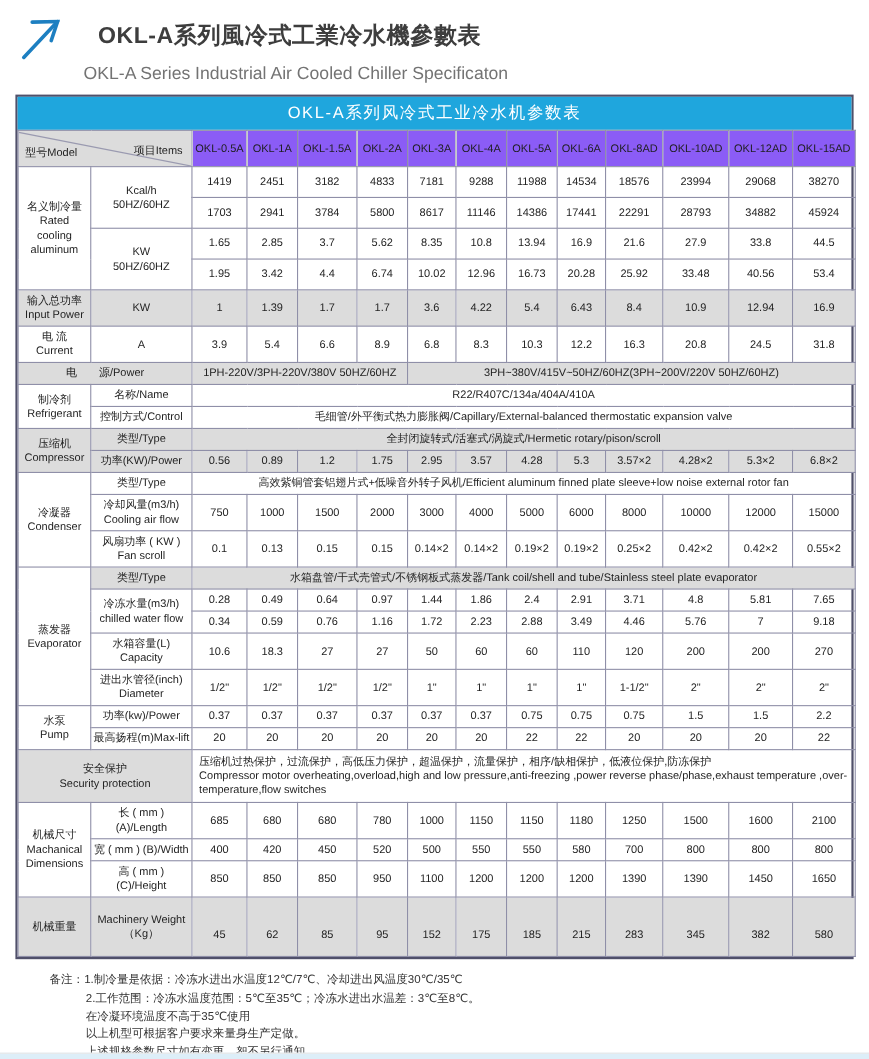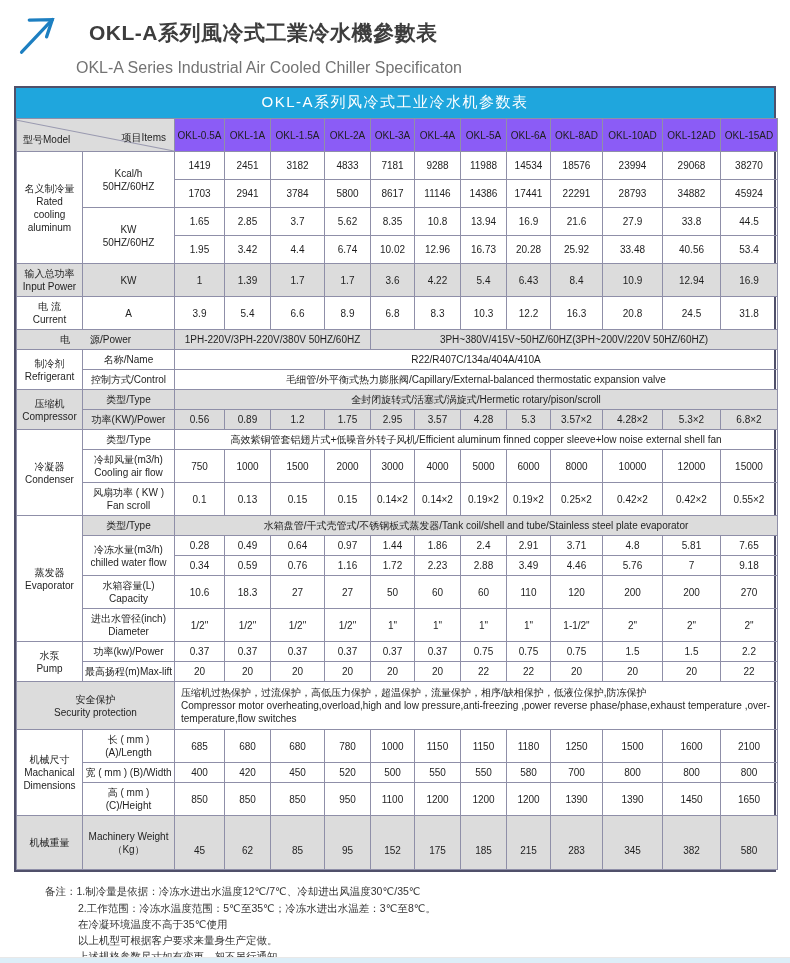--- a/index.html
+++ b/index.html
@@ -226,21 +226,21 @@
           <td>5.3</td>
           <td>3.57×2</td>
           <td>4.28×2</td>
           <td>5.3×2</td>
           <td>6.8×2</td>
         </tr>
         <tr>
           <th rowspan="3">冷凝器
 Condenser</th>
           <th>类型/Type</th>
-          <td colspan="12">高效紫铜管套铝翅片式+低噪音外转子风机/Efficient aluminum finned copper sleeve+low noise external shell fan</td>
+          <td colspan="12">高效紫铜管套铝翅片式+低噪音外转子风机/Efficient aluminum finned plate sleeve+low noise external rotor fan</td>
         </tr>
         <tr>
           <th>冷却风量(m3/h)
 Cooling air flow</th>
           <td>750</td>
           <td>1000</td>
           <td>1500</td>
           <td>2000</td>
           <td>3000</td>
           <td>4000</td>

